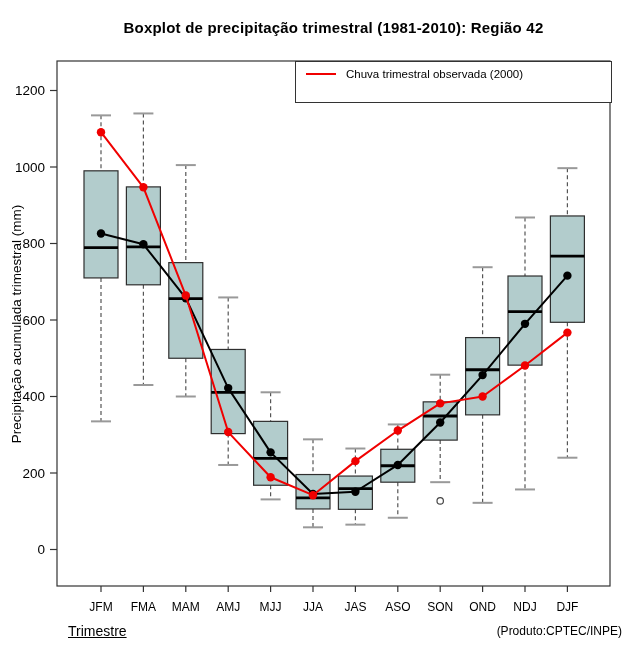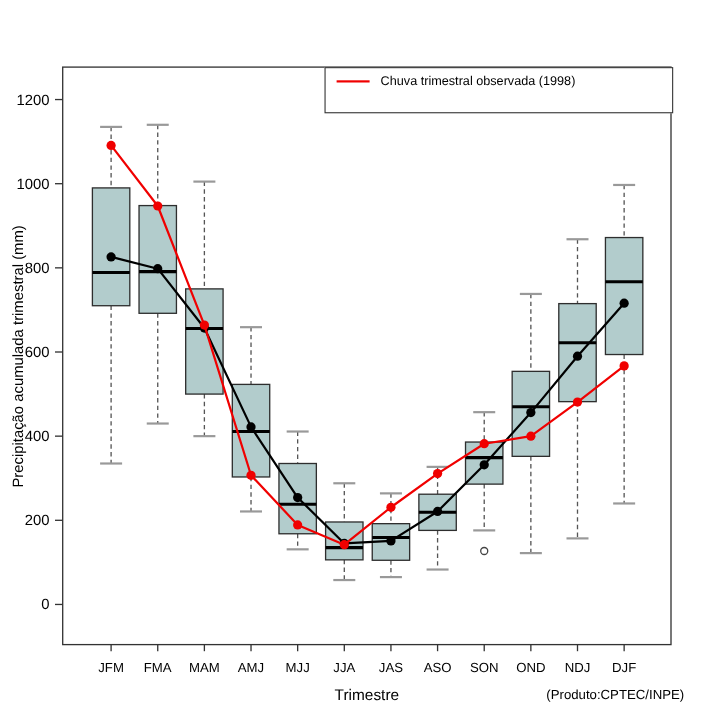--- a/index.html
+++ b/index.html
@@ -13,32 +13,33 @@
   }
   svg { position:absolute; left:0; top:0; }
   .legend {
     position:absolute; left:295px; top:61px; width:317px; height:42px;
     border:1px solid #333; background:#fff; box-sizing:border-box; padding-top:3px;
   }
   .legend-row { display:flex; align-items:center; height:17px; }
   .legend-line { display:inline-block; width:30px; height:0; border-top:2px solid #000; margin:0 10px; }
   .legend-label { font-size:11.5px; white-space:nowrap; }
   .xlabel {
-    position:absolute; left:57px; top:623px; width:553px; text-align:center; font-size:14px;
+    position:absolute; left:68px; top:623px; width:553px; font-size:14px;text-decoration:underline;
   }
   .ylabel {
     position:absolute; left:16px; top:324px; font-size:13.5px; white-space:nowrap;
     transform:translate(-50%,-50%) rotate(-90deg);
   }
   .footnote { position:absolute; right:18px; top:624px; font-size:12px; white-space:nowrap; }
 </style>
 </head>
 <body>
 
 <div class="canvas">
+  <div class="title">Boxplot de precipitação trimestral (1981-2010): Região 42</div>
 
   <svg id="plot" width="640" height="660">
       <rect x="57" y="61" width="553" height="525" fill="none" stroke="#333333" stroke-width="1.2"></rect>
       <line x1="50" y1="549.5" x2="57" y2="549.5" stroke="#333333" stroke-width="1.2"></line>
       <text x="45" y="554" text-anchor="end" font-size="13.5" fill="#000000" font-family="Liberation Sans, sans-serif">0</text>
       <line x1="50" y1="473" x2="57" y2="473" stroke="#333333" stroke-width="1.2"></line>
       <text x="45" y="477.5" text-anchor="end" font-size="13.5" fill="#000000" font-family="Liberation Sans, sans-serif">200</text>
       <line x1="50" y1="396.5" x2="57" y2="396.5" stroke="#333333" stroke-width="1.2"></line>
       <text x="45" y="401" text-anchor="end" font-size="13.5" fill="#000000" font-family="Liberation Sans, sans-serif">400</text>
       <line x1="50" y1="320" x2="57" y2="320" stroke="#333333" stroke-width="1.2"></line>
@@ -170,20 +171,20 @@
       <circle cx="397.8" cy="430.5425" r="4.2" fill="#f00000"></circle>
       <circle cx="440.2" cy="403.385" r="4.2" fill="#f00000"></circle>
       <circle cx="482.59999999999997" cy="396.5" r="4.2" fill="#f00000"></circle>
       <circle cx="525" cy="365.5175" r="4.2" fill="#f00000"></circle>
       <circle cx="567.4" cy="332.6225" r="4.2" fill="#f00000"></circle>
     </svg>
 
   <div class="legend">
     <div class="legend-row">
       <span class="legend-line" style="border-top-color: rgb(240, 0, 0);"></span>
-      <span class="legend-label">Chuva trimestral observada (1998)</span>
+      <span class="legend-label">Chuva trimestral observada (2000)</span>
     </div>
   </div>
 
   <div class="xlabel">Trimestre</div>
   <div class="ylabel">Precipitação acumulada trimestral (mm)</div>
   <div class="footnote">(Produto:CPTEC/INPE)</div>
 </div>
 
 </body></html>

